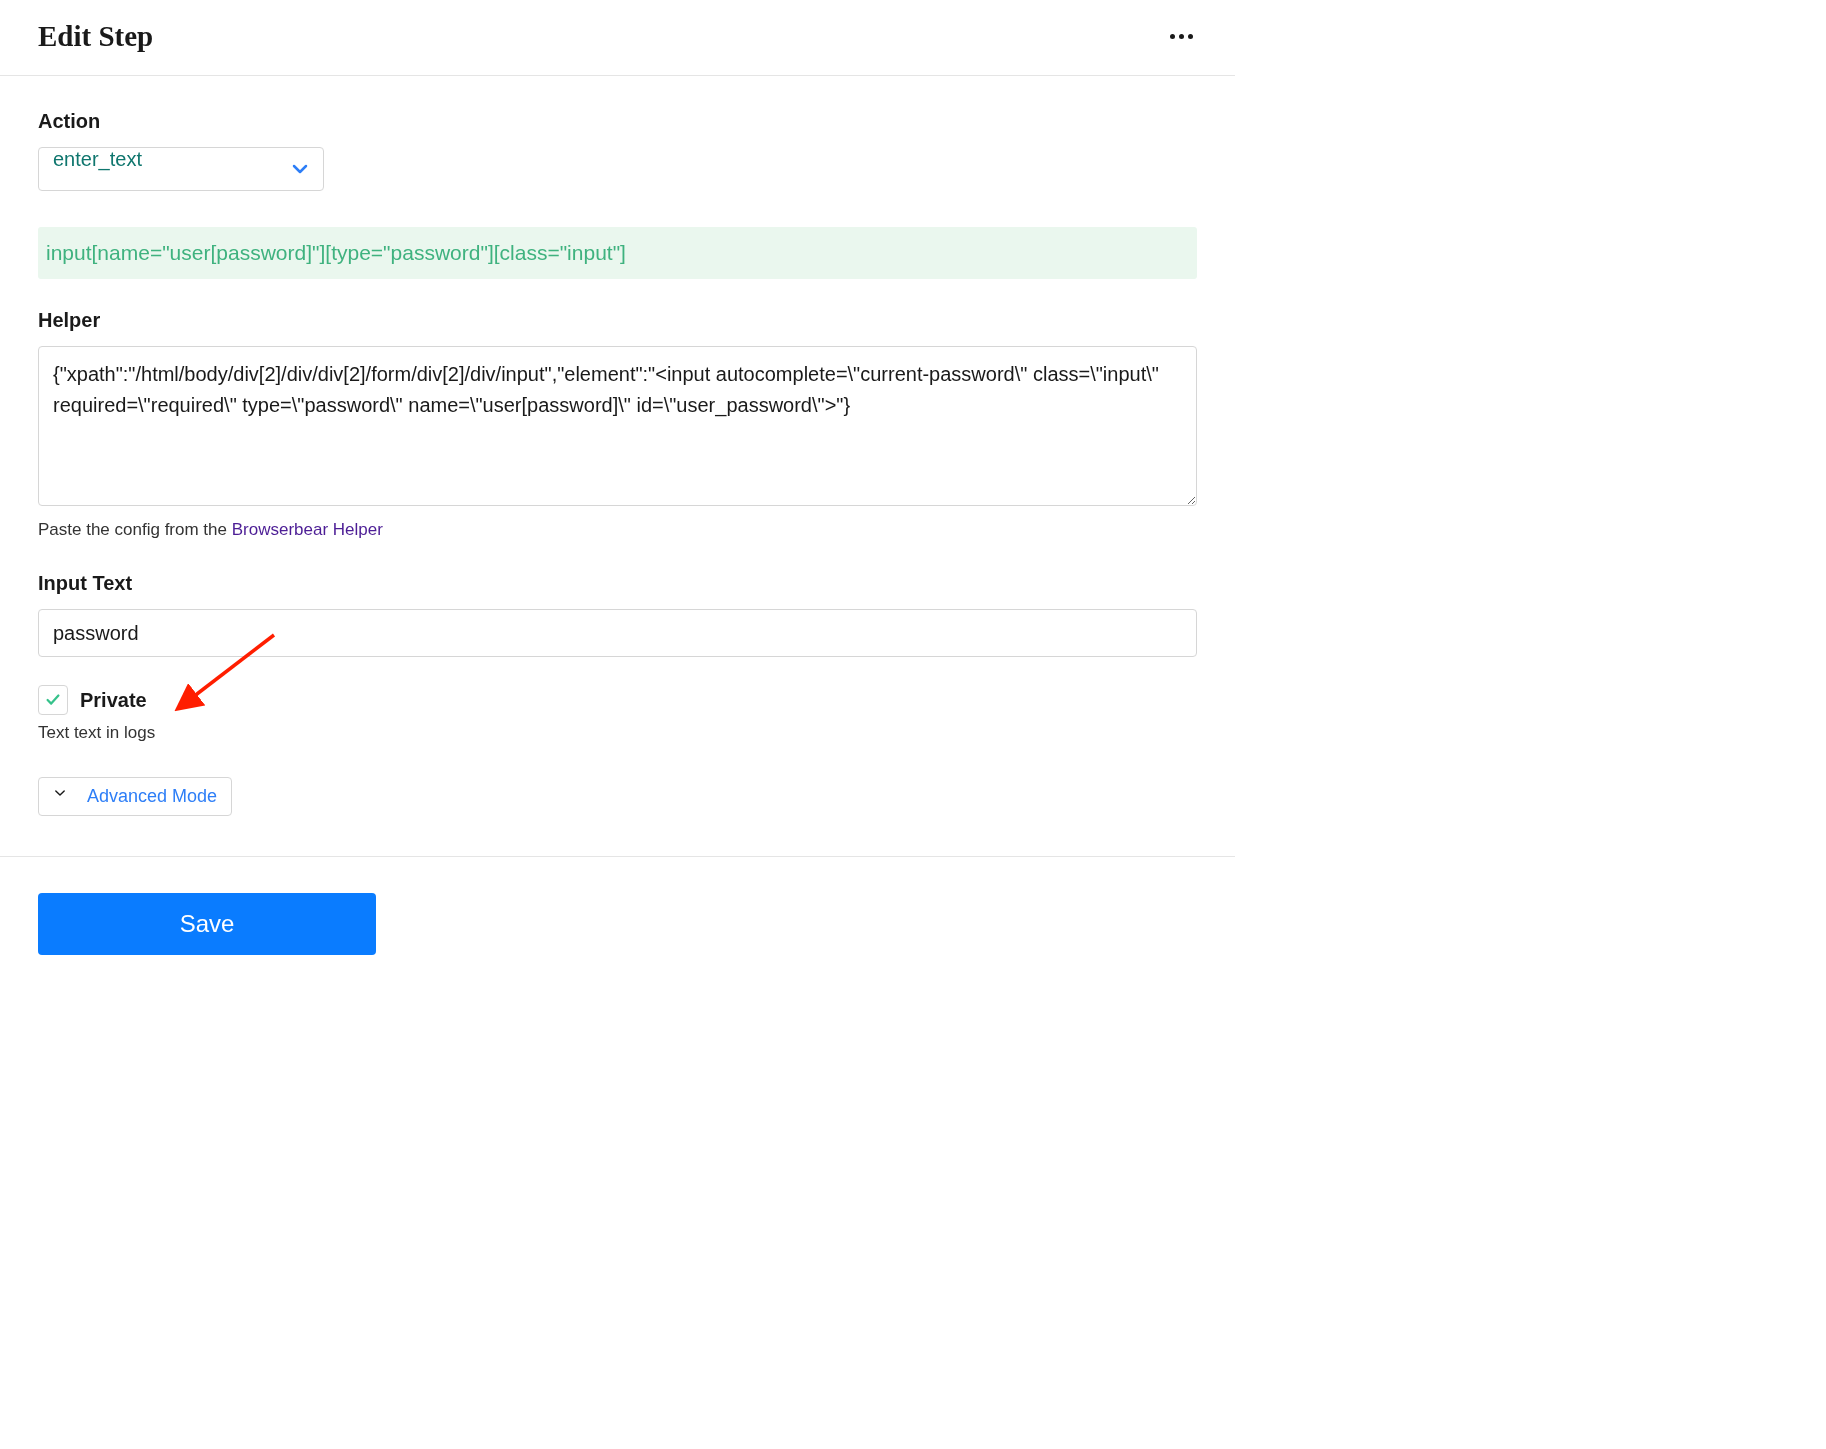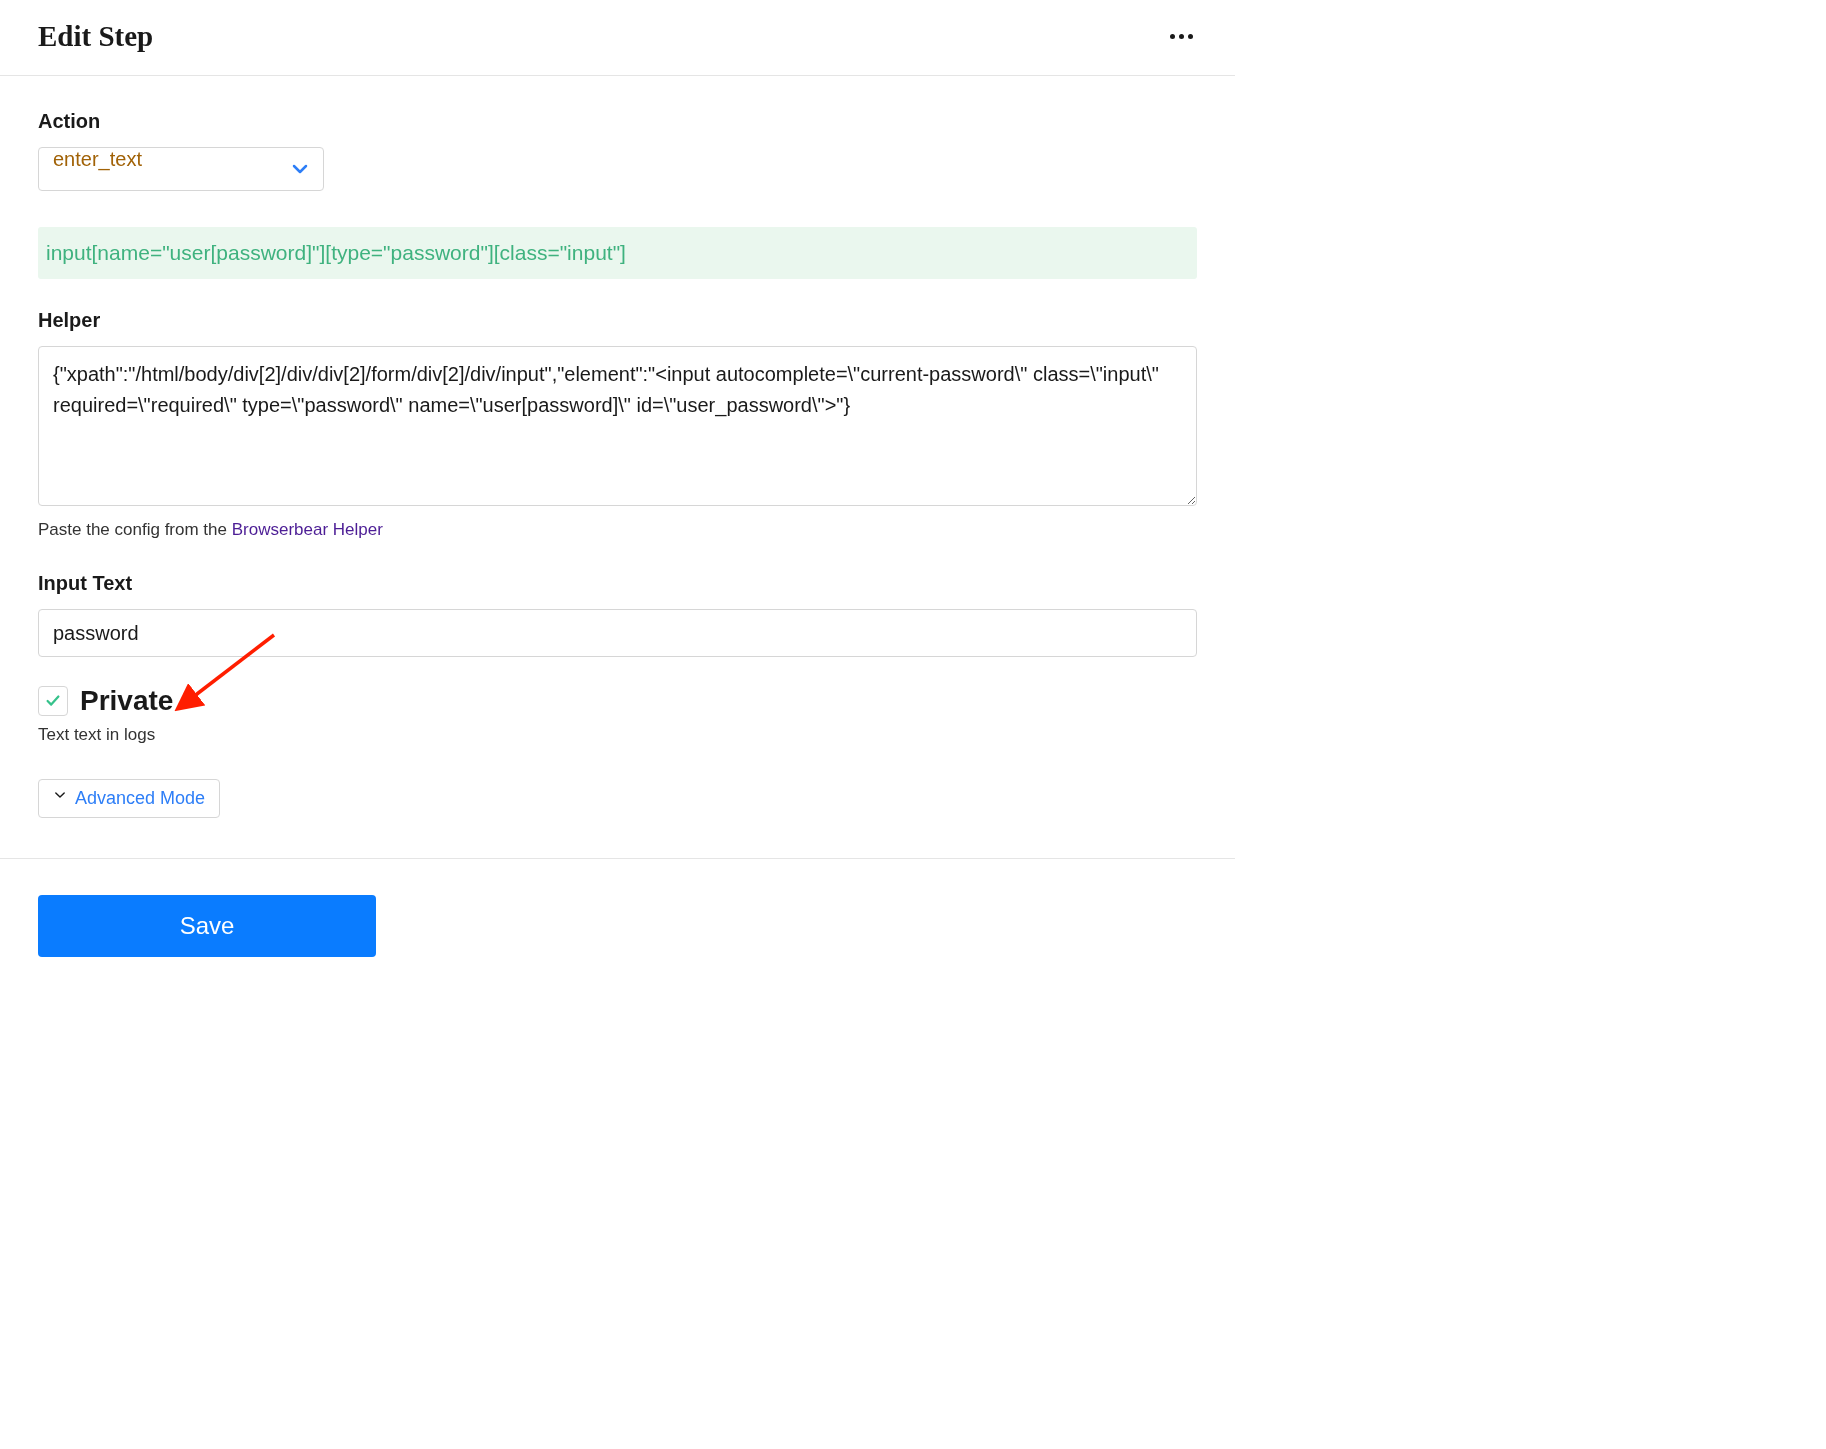--- a/index.html
+++ b/index.html
@@ -57,21 +57,21 @@
     margin-bottom: 36px;
   }
   .select {
     width: 100%;
     height: 44px;
     border: 1px solid #d6d6d6;
     border-radius: 4px;
     background: #fff;
     padding: 0 40px 0 14px;
     font-size: 20px;
-    color: #a16207;
+    color: #0f766e;
     appearance: none;
     -webkit-appearance: none;
     cursor: pointer;
   }
   .select-chevron {
     position: absolute;
     right: 14px;
     top: 50%;
     transform: translateY(-50%);
     pointer-events: none;
@@ -132,34 +132,34 @@
     height: 30px;
     border: 1px solid #d6d6d6;
     border-radius: 4px;
     background: #fff;
     display: flex;
     align-items: center;
     justify-content: center;
     cursor: pointer;
   }
   .checkbox-label {
-    font-size: 28px;
+    font-size: 20px;
     font-weight: 700;
     color: #1a1a1a;
   }
   .checkbox-hint {
     font-size: 17px;
     color: #333;
     margin: 8px 0 0 0;
   }
   .advanced-btn {
     margin-top: 34px;
     display: inline-flex;
     align-items: flex-start;
-    gap: 8px;
+    gap: 20px;
     border: 1px solid #d6d6d6;
     border-radius: 4px;
     background: #fff;
     padding: 8px 14px;
     font-size: 18px;
     color: #2d7ef7;
     cursor: pointer;
   }
   .advanced-btn .chev {
     color: #1a1a1a;

